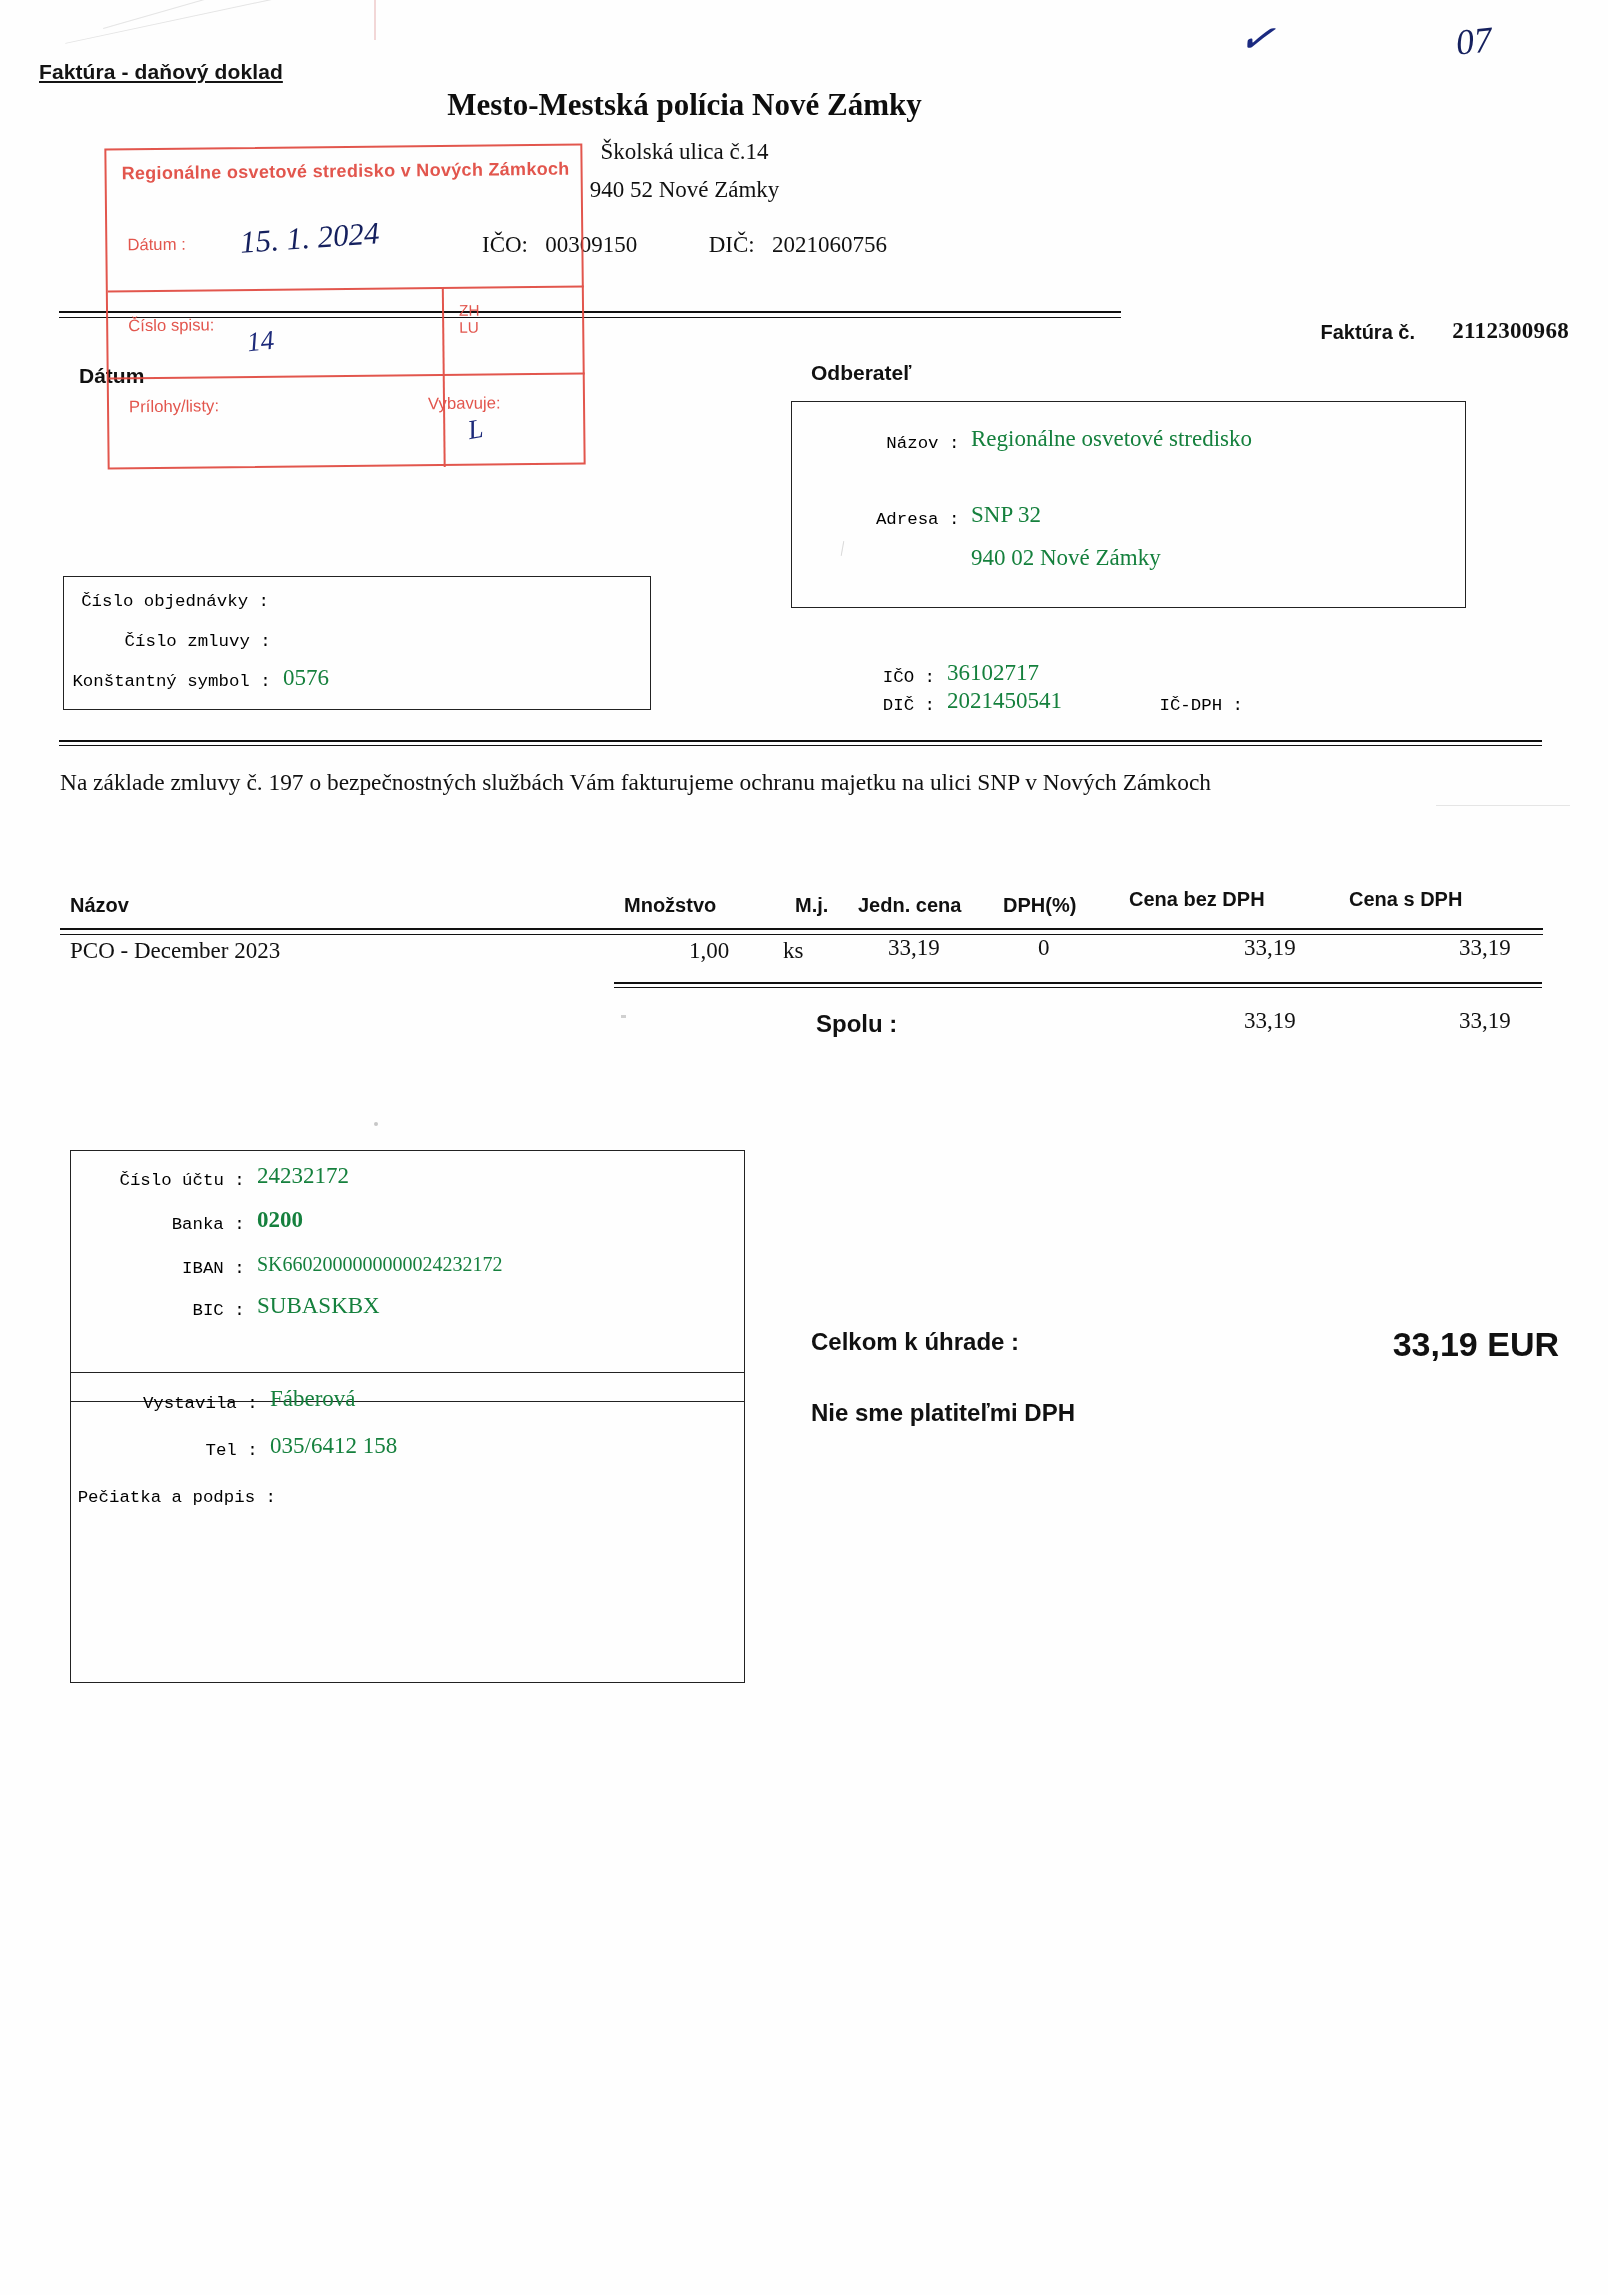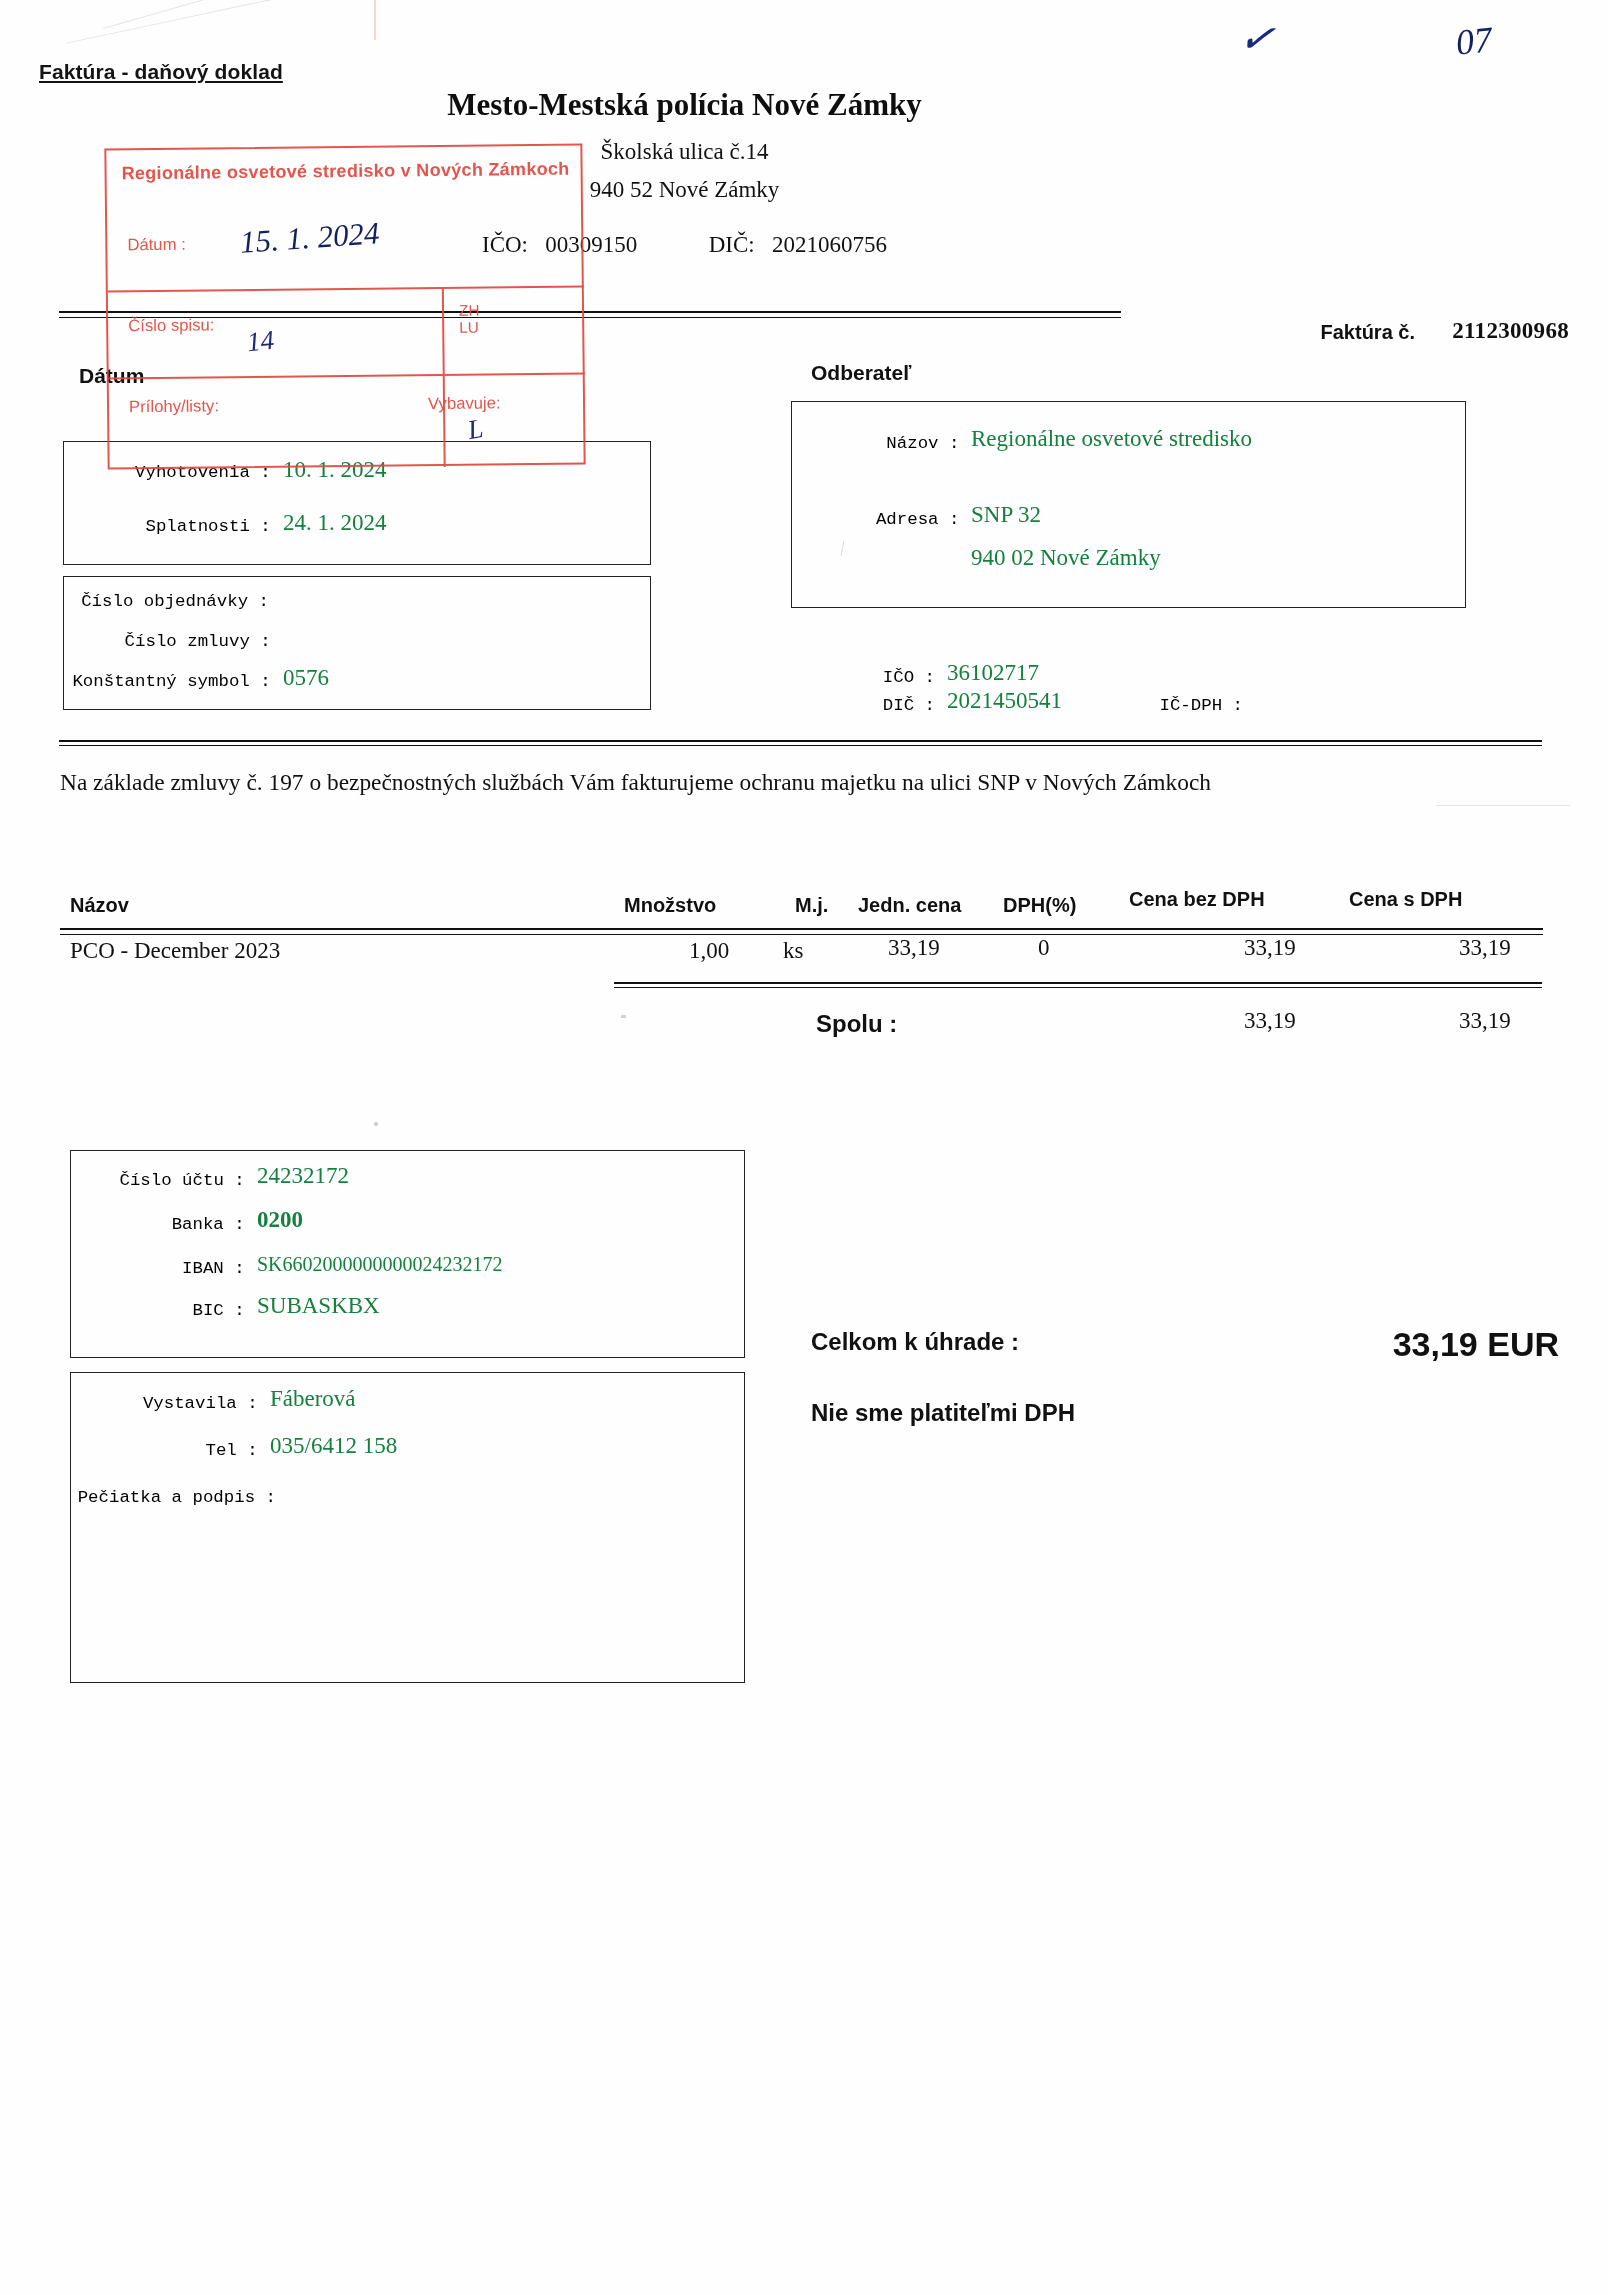--- a/index.html
+++ b/index.html
@@ -96,21 +96,21 @@
     font-size: 21px; font-weight: bold;
   }
   .box {
     position: absolute;
     border: 1.3px solid #222;
     box-sizing: border-box;
   }
   #box-dates { left: 63px; top: 441px; width: 588px; height: 124px; }
   #box-order  { left: 63px; top: 576px; width: 588px; height: 134px; }
   #box-customer { left: 791px; top: 401px; width: 675px; height: 207px; }
-  #box-bank { left: 70px; top: 1150px; width: 675px; height: 208px; }
+  #box-bank { left: 70px; top: 1150px; width: 675px; height: 252px; }
   #box-sign { left: 70px; top: 1372px; width: 675px; height: 311px; }
 
   .fld-label {
     position: absolute;
     font-family: Liberation Mono, monospace;
     font-size: 17.4px;
     color: #000000;
     text-align: right;
     white-space: nowrap;
   }
@@ -271,26 +271,20 @@
     <span>2021060756</span>
   </div>
 
   <div class="rule hline-top"></div>
   <div class="rule hline-top2"></div>
 
   <div class="abs" id="invoice-no-label">Faktúra č.</div>
   <div class="abs" id="invoice-no-value">2112300968</div>
 
   <div class="abs" id="label-datum">Dátum</div>
-  <div class="box" id="box-dates">
-    <div class="fld-label" style="left:6.7px; top:21.4px; width:200px;">Vyhotovenia :</div>
-    <div class="fld-value" style="left:219px; top:14.7px;">10. 1. 2024</div>
-    <div class="fld-label" style="left:6.7px; top:75px; width:200px;">Splatnosti :</div>
-    <div class="fld-value" style="left:219px; top:68px;">24. 1. 2024</div>
-  </div>
 
   <div class="box" id="box-order">
     <div class="fld-label" style="left:5px; top:14.7px; width:200px;">Číslo objednávky :</div>
     <div class="fld-value" style="left:219px; top:9.4px;"></div>
     <div class="fld-label" style="left:6.7px; top:55px; width:200px;">Číslo zmluvy :</div>
     <div class="fld-value" style="left:219px; top:49px;"></div>
     <div class="fld-label" style="left:6.7px; top:95px; width:200px;">Konštantný symbol :</div>
     <div class="fld-value" style="left:219px; top:88px;">0576</div>
   </div>
 

